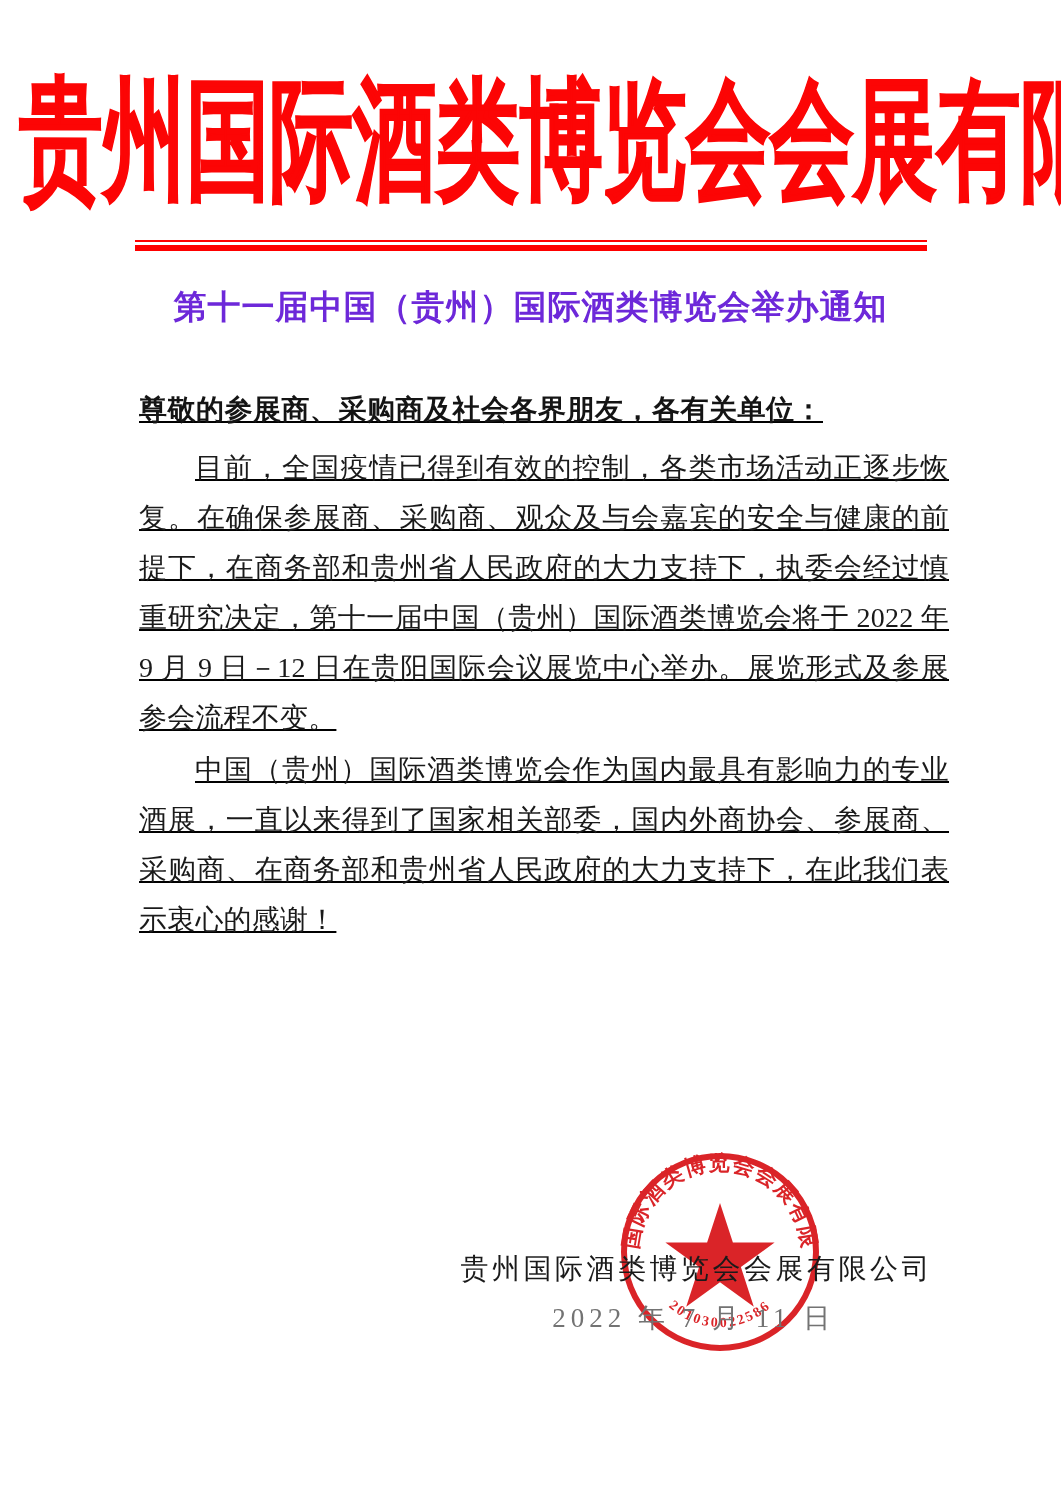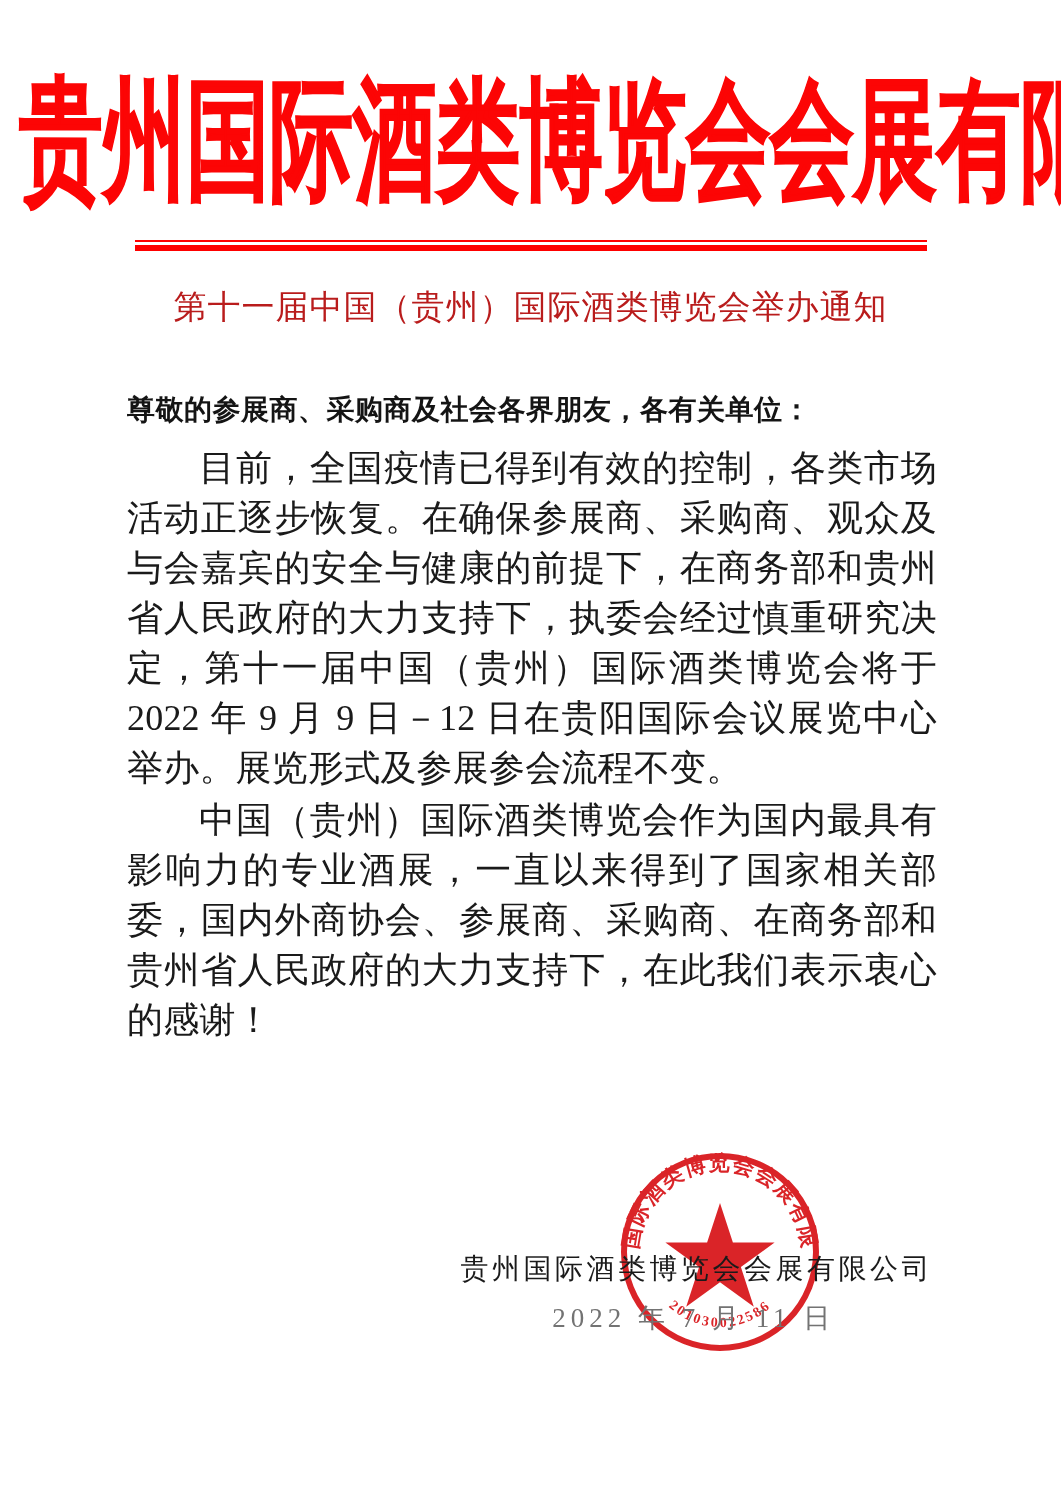--- a/index.html
+++ b/index.html
@@ -62,46 +62,47 @@
   }
 
   
   .doc-title {
     position: absolute;
     left: 0;
     top: 285px;
     width: 1061px;
     text-align: center;
     font-family: "Liberation Serif", "DejaVu Serif", serif;
-    font-weight: normal;
+    font-weight: bold;
     font-size: 33px;
     letter-spacing: 1px;
-    color: #b91c1c;
+    color: #6d28d9;
     white-space: nowrap;
   }
 
   
   .body-block {
     position: absolute;
-    left: 127px;
+    left: 139px;
     top: 385px;
     width: 810px;
+    text-decoration: underline;
   }
   .salutation {
     font-family: "Liberation Serif", "DejaVu Serif", serif;
     font-weight: bold;
     font-size: 28px;
     line-height: 50px;
     color: #141414;
     letter-spacing: 0.5px;
     margin-bottom: 8px;
   }
   .para {
     font-family: "Liberation Serif", "DejaVu Serif", serif;
-    font-size: 36px;
+    font-size: 28px;
     line-height: 50px;
     color: #1a1a1a;
     text-align: justify;
     text-justify: inter-ideograph;
     text-indent: 2em;
     letter-spacing: 0.2px;
     margin: 0 0 2px 0;
   }
 
   

